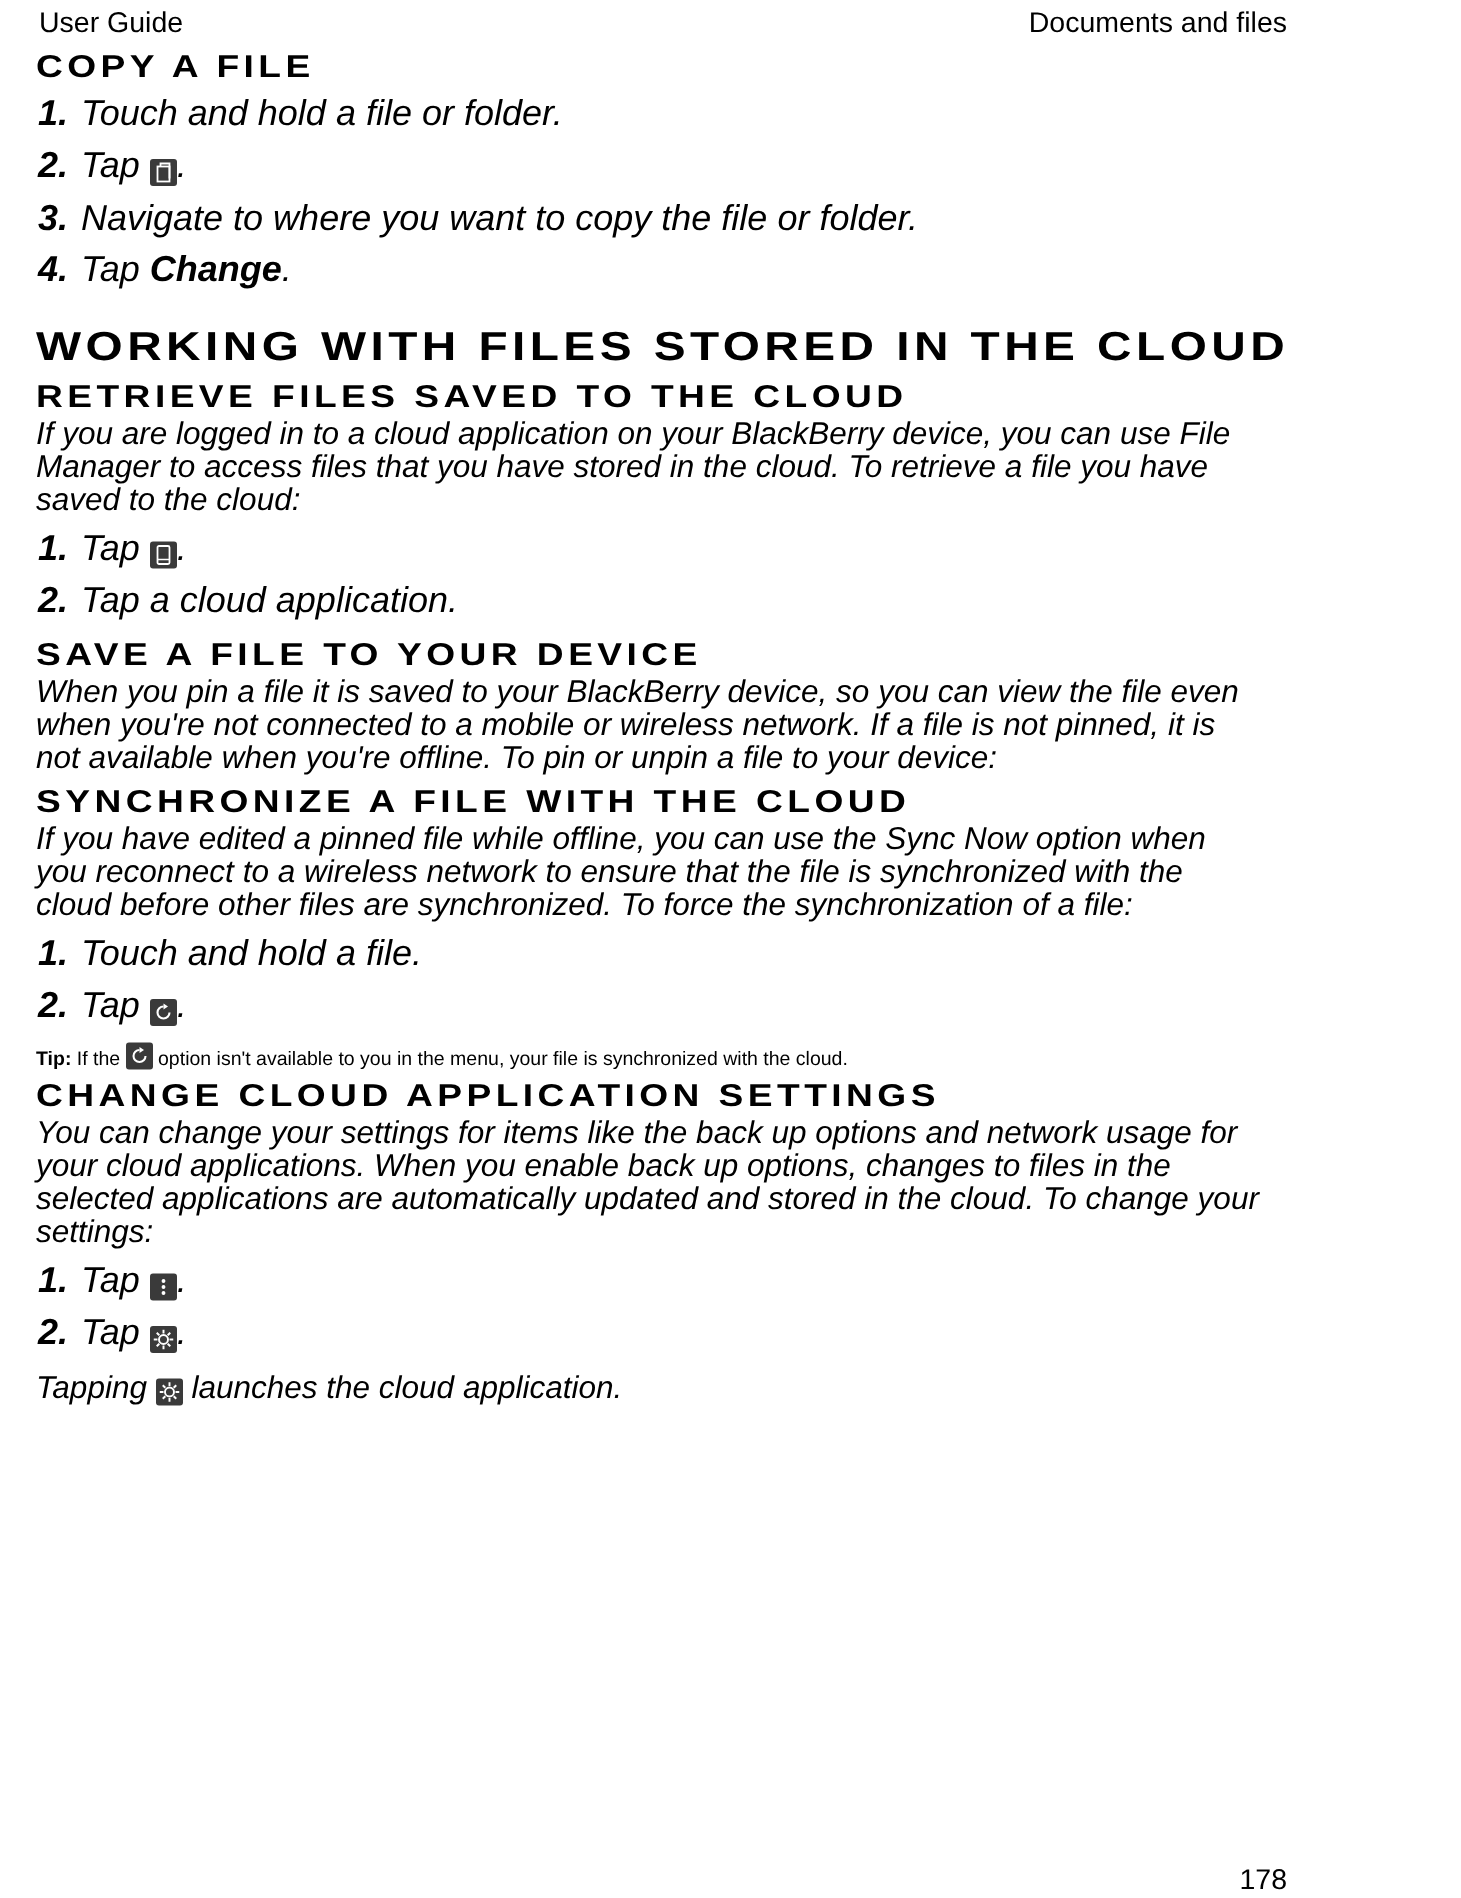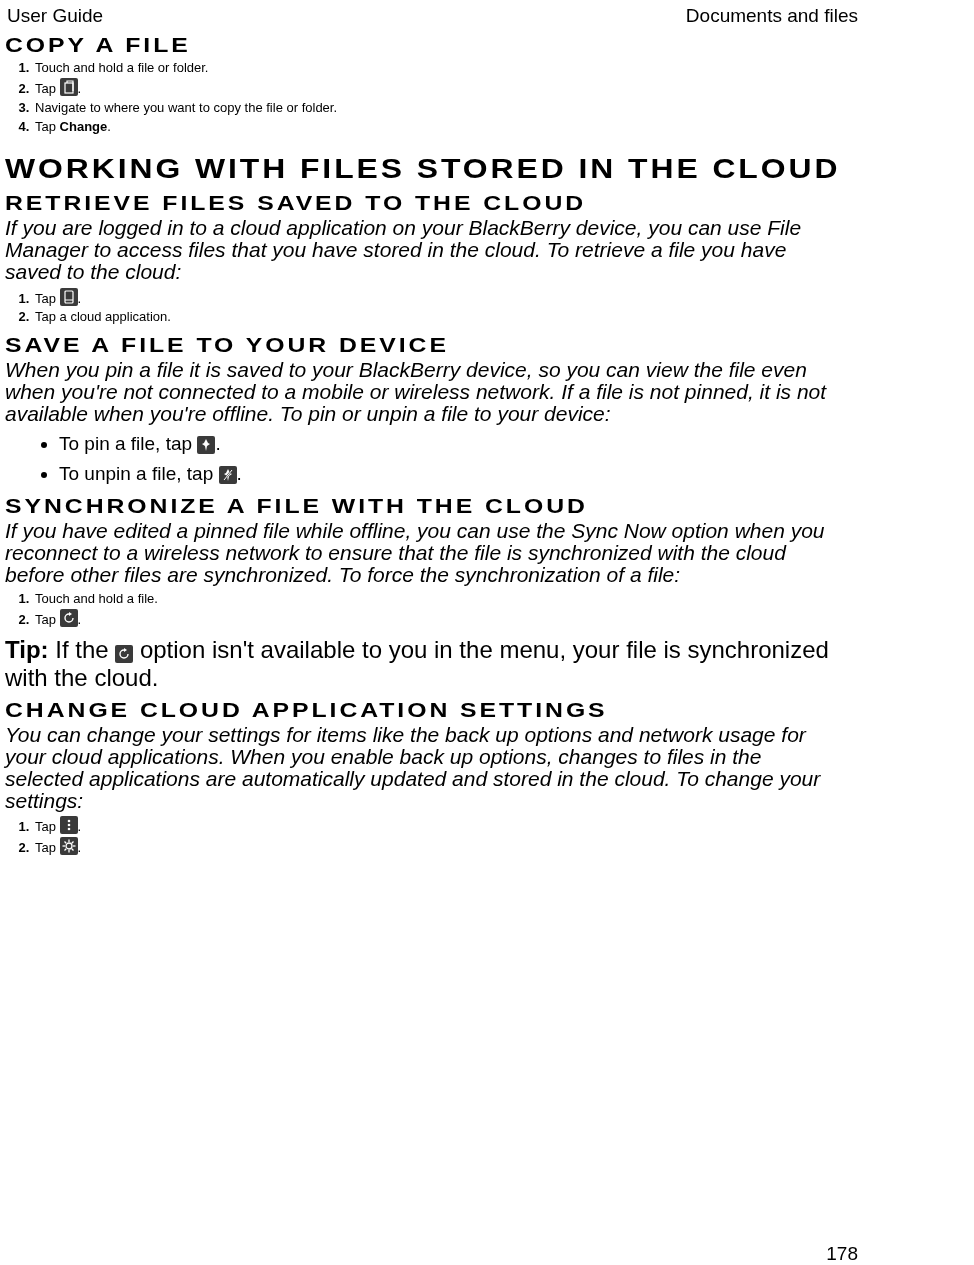--- a/index.html
+++ b/index.html
@@ -9,21 +9,21 @@
     width: 974px;
     font-family: Arial, Helvetica, sans-serif;
     color: #000;
     background: #fff;
   }
   .page {
     position: relative;
     width: 868px;
     height: 1265px;
     box-sizing: border-box;
-    padding: 5px 8px 0 5px;
+    padding: 5px 8px 0 24px;
   }
   .header {
     display: flex;
     justify-content: space-between;
     font-size: 19px;
     margin-bottom: 4px;
     padding: 0 2px;
   }
   .h3 {
     font-family: "Arial Black", Arial, sans-serif;
@@ -49,23 +49,24 @@
     font-size: 21px;
     line-height: 1.05;
     margin: 2px 17px 4px 0;
     font-style: italic;
   }
   ol {
     margin: 2px 0 6px 0;
     padding-left: 28px;
   }
   ol > li {
-    font-size: 13px;
+    font-size: 24px;
     line-height: 1.45;
     padding-left: 2px;
+    font-style: italic;
   }
   ol > li::marker {
     font-weight: bold;
   }
   ul {
     list-style: disc;
     margin: 2px 0 4px 0;
     padding-left: 54px;
   }
   ul > li {
@@ -91,21 +92,21 @@
     line-height: 1;
   }
   .icon svg { display: block; }
   .pagenum {
     position: absolute;
     bottom: 0;
     right: 10px;
     font-size: 19px;
   }
   .tip-line {
-    font-size: 24px;
+    font-size: 13px;
     margin: 0 0 4px 0;
   }
 </style>
 </head>
 <body>
 
 <div class="page">
 
   <div class="header">
     <span>User Guide</span>
@@ -140,38 +141,20 @@
             <rect x="1" y="1" width="8" height="12" rx="1" fill="none" stroke="#fff" stroke-width="1.2"></rect>
             <line x1="1" y1="10" x2="9" y2="10" stroke="#fff" stroke-width="1"></line>
           </svg>
         </span><span>.</span>
     </li>
     <li>Tap a cloud application.</li>
   </ol>
 
   <div class="h3">Save a file to your device</div>
   <div class="para">When you pin a file it is saved to your BlackBerry device, so you can view the file even when you're not connected to a mobile or wireless network. If a file is not pinned, it is not available when you're offline. To pin or unpin a file to your device:</div>
-  <ul>
-    <li>
-      <span>To pin a file, tap </span><span class="icon">
-          <svg width="12" height="14" viewBox="0 0 12 14">
-            <path d="M6 1 L8 5 L10 6 L7 8 L6 13 L5 8 L2 6 L4 5 Z" fill="#fff"></path>
-          </svg>
-        </span><span>.</span>
-    </li>
-    <li>
-      <span>To unpin a file, tap </span><span class="icon">
-          <svg width="12" height="14" viewBox="0 0 12 14">
-            <path d="M6 1 L8 5 L10 6 L7 8 L6 13 L5 8 L2 6 L4 5 Z" fill="#fff"></path>
-            <line x1="2" y1="12" x2="10" y2="2" stroke="#3a3a3a" stroke-width="2"></line>
-            <line x1="2" y1="12" x2="10" y2="2" stroke="#fff" stroke-width="1"></line>
-          </svg>
-        </span><span>.</span>
-    </li>
-  </ul>
 
   <div class="h3">Synchronize a file with the cloud</div>
   <div class="para">If you have edited a pinned file while offline, you can use the Sync Now option when you reconnect to a wireless network to ensure that the file is synchronized with the cloud before other files are synchronized. To force the synchronization of a file:</div>
   <ol>
     <li>Touch and hold a file.</li>
     <li>
       <span>Tap </span><span class="icon">
           <svg width="14" height="14" viewBox="0 0 14 14">
             <path d="M11 7 A4 4 0 1 1 7 3" fill="none" stroke="#fff" stroke-width="1.4"></path>
             <path d="M7 1 L7 5 L10 3 Z" fill="#fff"></path>
@@ -211,15 +194,32 @@
               <line x1="11" y1="7" x2="13.5" y2="7"></line>
               <line x1="2.5" y1="2.5" x2="4.2" y2="4.2"></line>
               <line x1="9.8" y1="9.8" x2="11.5" y2="11.5"></line>
               <line x1="11.5" y1="2.5" x2="9.8" y2="4.2"></line>
               <line x1="4.2" y1="9.8" x2="2.5" y2="11.5"></line>
             </g>
           </svg>
         </span><span>.</span>
     </li>
   </ol>
+  <div class="para" style="margin-top:8px">
+    <span>Tapping </span><span class="icon">
+        <svg width="14" height="14" viewBox="0 0 14 14">
+          <circle cx="7" cy="7" r="3" fill="none" stroke="#fff" stroke-width="1.3"></circle>
+          <g stroke="#fff" stroke-width="1.3">
+            <line x1="7" y1="0.5" x2="7" y2="3"></line>
+            <line x1="7" y1="11" x2="7" y2="13.5"></line>
+            <line x1="0.5" y1="7" x2="3" y2="7"></line>
+            <line x1="11" y1="7" x2="13.5" y2="7"></line>
+            <line x1="2.5" y1="2.5" x2="4.2" y2="4.2"></line>
+            <line x1="9.8" y1="9.8" x2="11.5" y2="11.5"></line>
+            <line x1="11.5" y1="2.5" x2="9.8" y2="4.2"></line>
+            <line x1="4.2" y1="9.8" x2="2.5" y2="11.5"></line>
+          </g>
+        </svg>
+      </span><span> launches the cloud application.</span>
+  </div>
 
   <div class="pagenum">178</div>
 </div>
 
 </body></html>

